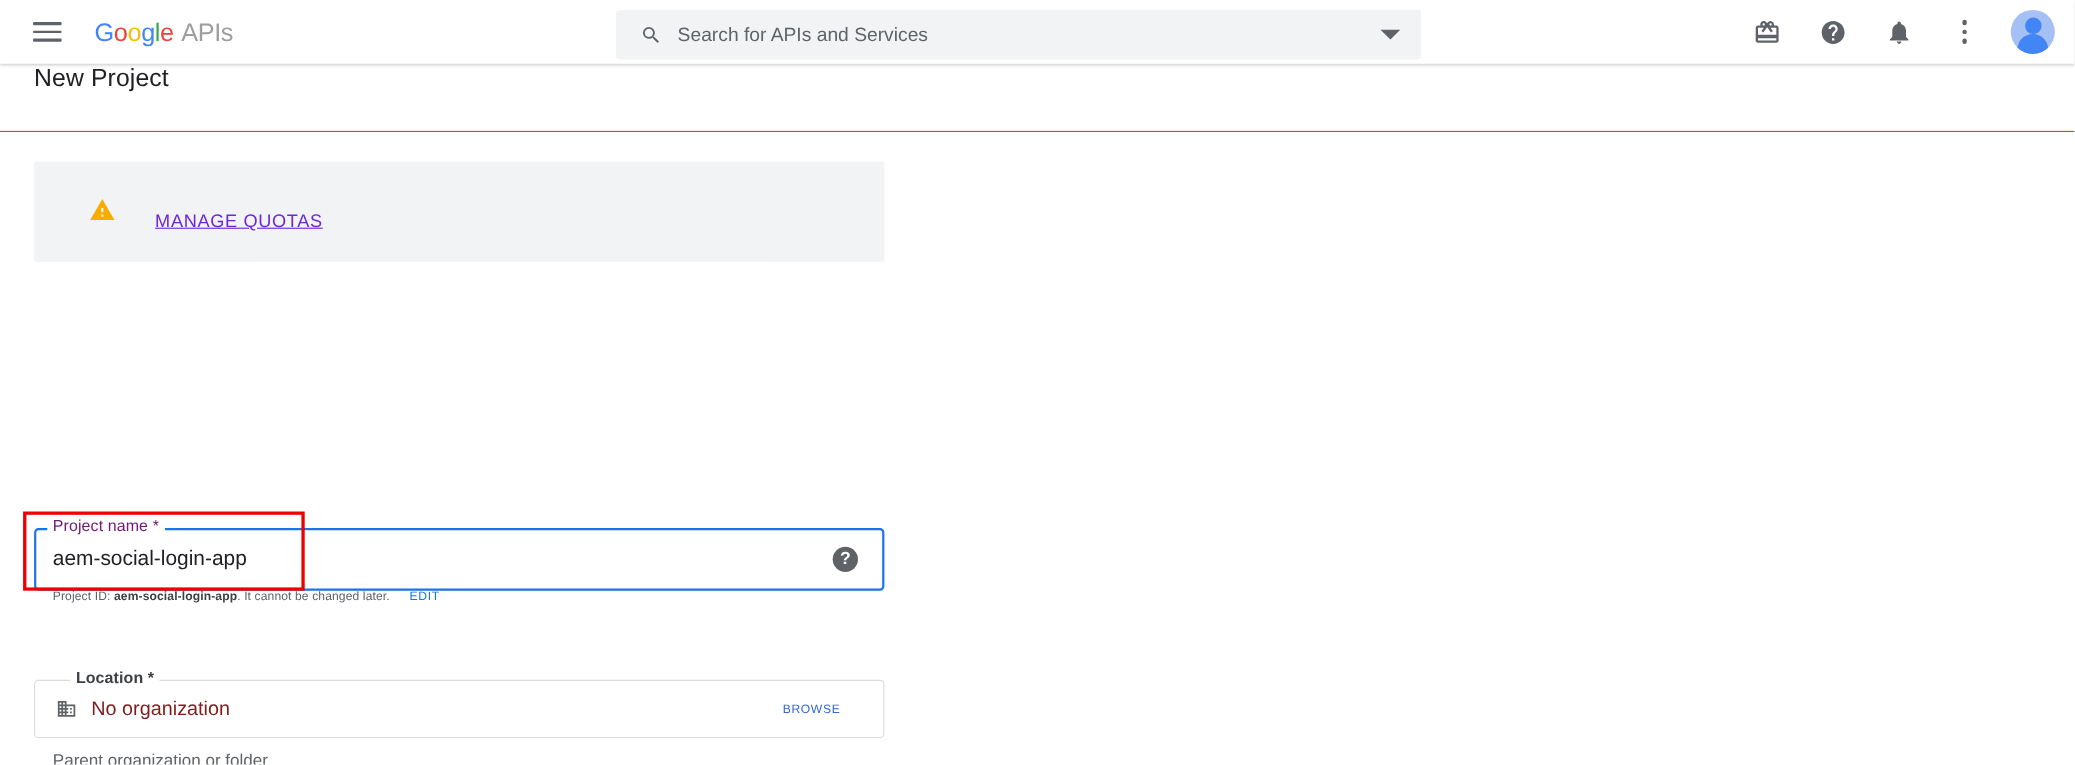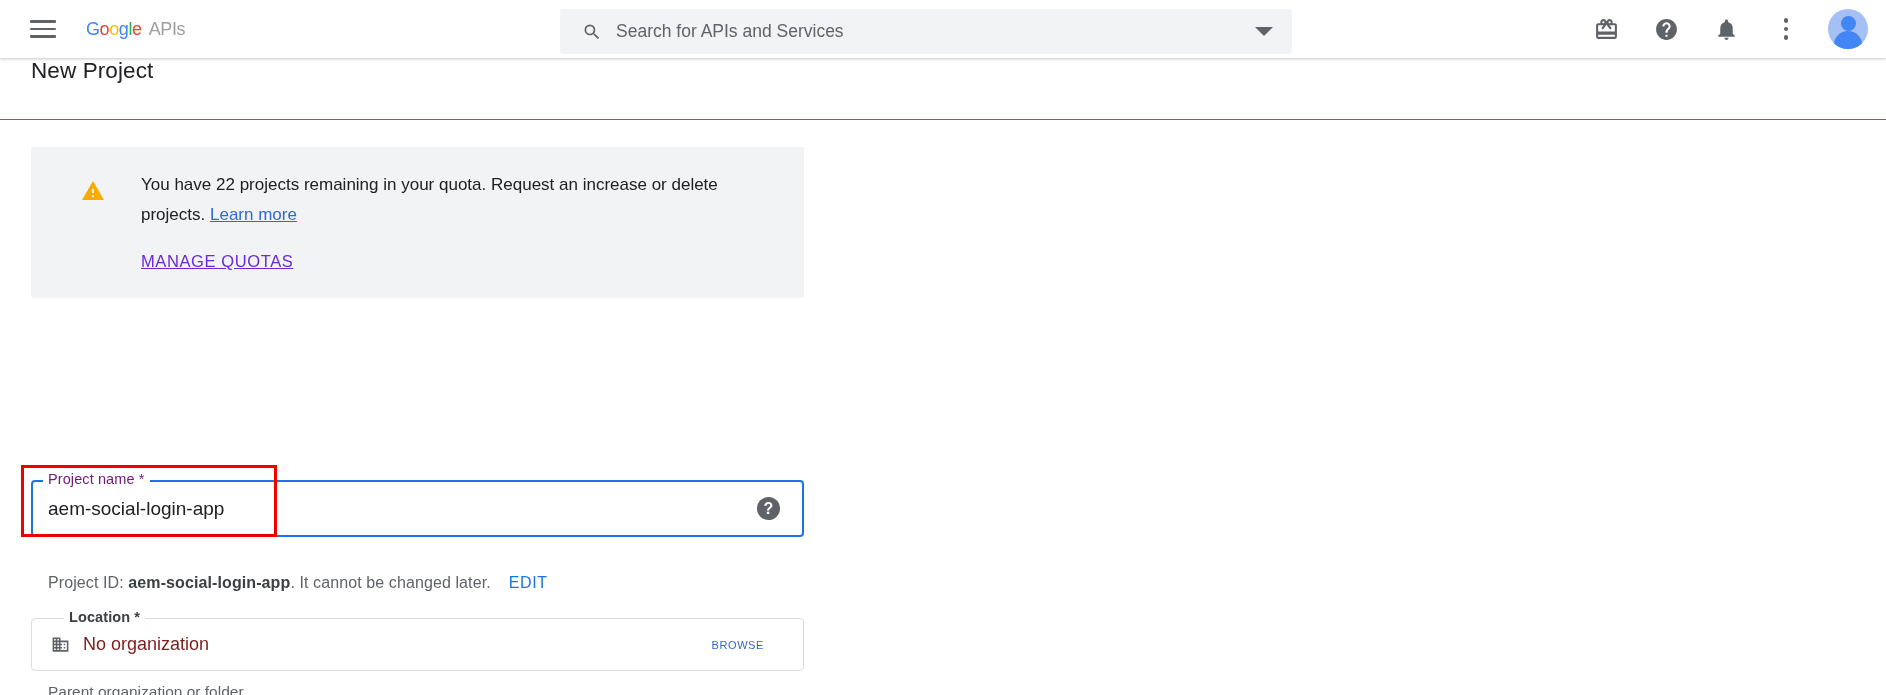--- a/index.html
+++ b/index.html
@@ -30,21 +30,21 @@
   }
   .hamburger span {
     display: block;
     width: 26px; height: 2.6px;
     background: #5f6368;
     margin: 2.6px 0;
     border-radius: 1px;
   }
   .brand {
     margin-left: 27px;
-    font-size: 18px;
+    font-size: 23px;
     letter-spacing: -0.4px;
     white-space: nowrap;
     cursor: pointer;
     font-family: "Liberation Sans", sans-serif;
   }
   .brand .g1 { color: #4285F4; }
   .brand .g2 { color: #EA4335; }
   .brand .g3 { color: #FBBC05; }
   .brand .g4 { color: #4285F4; }
   .brand .g5 { color: #34A853; }
@@ -216,22 +216,22 @@
     width: 23px; height: 23px; border-radius: 50%;
     background: #5f6368; color: #ffffff;
     font-size: 16px; font-weight: 700;
     display: flex; align-items: center; justify-content: center;
     margin-left: auto; margin-right: 22px;
     cursor: pointer;
   }
 
   .project-id {
     position: absolute;
-    left: 48px; top: 454px;
-    font-size: 16px;
+    left: 48px; top: 416px;
+    font-size: 11px;
     color: #5f6368;
     letter-spacing: 0.1px;
   }
   .project-id b { color: #3c4043; font-weight: 700; }
   .edit-link {
     color: #1a73e8;
     font-weight: 500;
     letter-spacing: 0.6px;
     margin-left: 18px;
     cursor: pointer;
@@ -346,21 +346,20 @@
   <h1>New Project</h1>
 </div>
 
 <div class="content">
 
   <div class="banner">
     <svg class="banner-icon" viewBox="0 0 24 24" fill="#f9ab00">
       <path d="M1 21h22L12 2 1 21zm12-3h-2v-2h2v2zm0-4h-2v-4h2v4z"></path>
     </svg>
     <div class="banner-body">
-      <div class="banner-text"><span>You have 22 projects remaining in your quota. Request an increase or delete projects. </span><a>Learn more</a></div>
       <div class="manage-quotas">MANAGE QUOTAS</div>
     </div>
   </div>
 
   <div class="field-name">
     <div class="legend">Project name *</div>
     <input type="text" value="aem-social-login-app" style="">
     <div class="qmark">?</div>
   </div>
 

